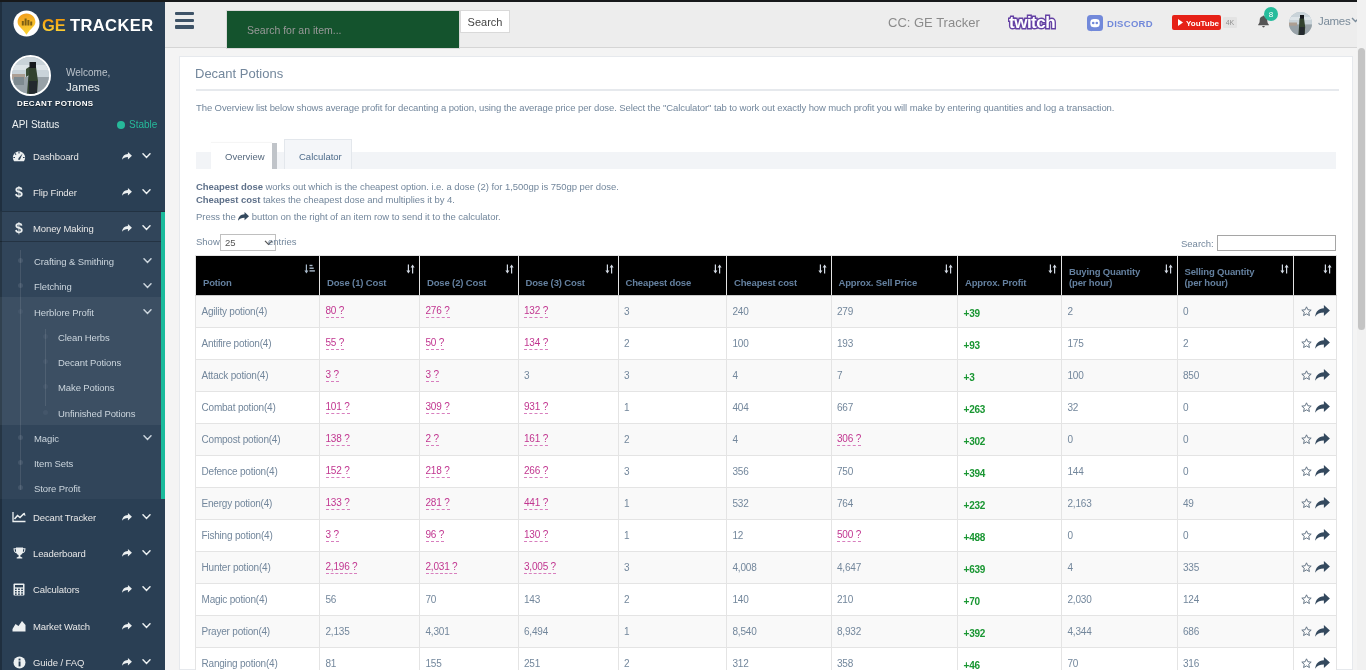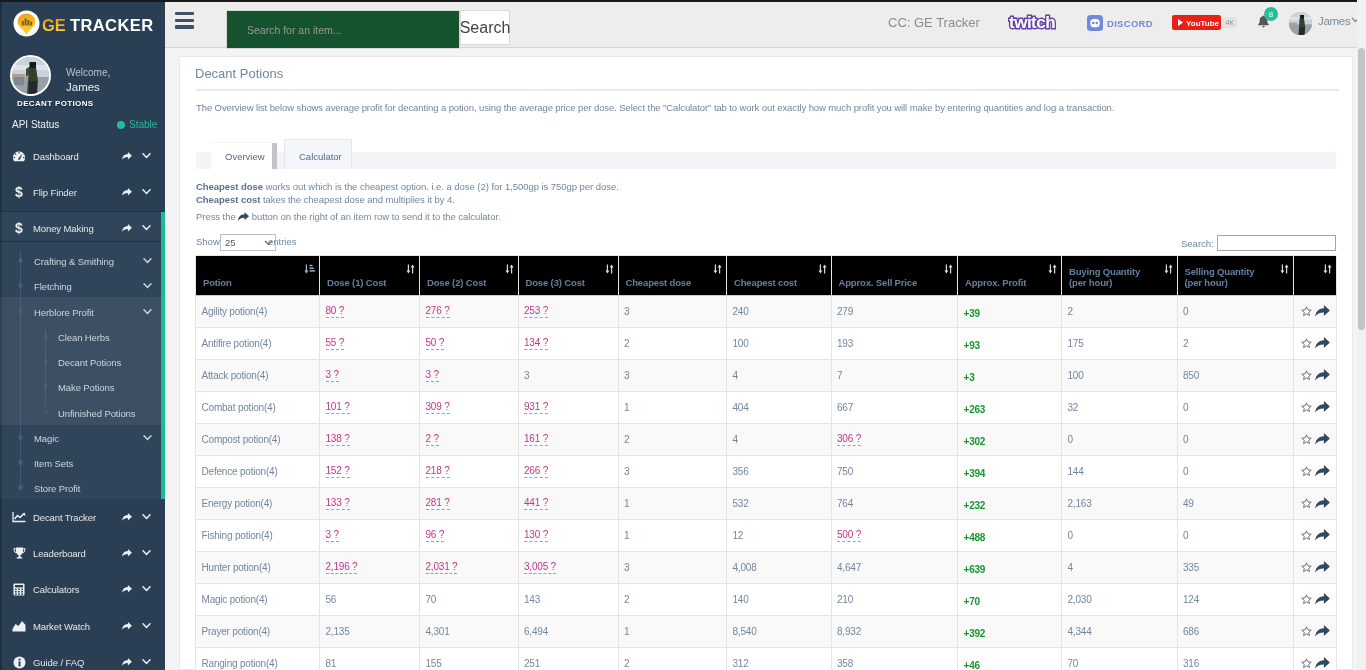--- a/index.html
+++ b/index.html
@@ -43,21 +43,21 @@
 #herb-block { left:0; top:297px; width:165px; height:128px; background:rgba(255,255,255,0.055); }
 #teal-bar { left:161px; top:212px; width:4px; height:287px; background:#1ABB9C; }
 .vline1 { position:absolute; left:20px; width:1px; background:rgba(255,255,255,0.10); }
 .vline2 { position:absolute; left:45px; width:1px; background:rgba(255,255,255,0.10); }
 
 
 #nav { left:165px; top:0; width:1192px; height:48px; background:#EDEDED; border-bottom:1px solid #D5D5D5; z-index:5; }
 #hamb { left:10px; top:12px; width:19px; height:17px; }
 #hamb div { height:3.4px; background:#3E5367; border-radius:1px; margin-bottom:3.2px; }
 #searchbox { left:61px; top:10px; width:234px; height:39px; background:#14532d; border:1px solid #D9D9D9; font-size:10.5px; color:#999; padding-left:20px; display:flex; align-items:center; }
-#searchbtn { left:295px; top:10px; width:50px; height:35px; background:#fff; border:1px solid #D9D9D9; font-size:16px; color:#444; display:flex; align-items:center; justify-content:center; }
+#searchbtn { left:295px; top:10px; width:50px; height:23px; background:#fff; border:1px solid #D9D9D9; font-size:11px; color:#444; display:flex; align-items:center; justify-content:center; }
 #cctext { left:723px; top:15px; font-size:13px; color:#8B8B8B; }
 #twitch { left:843px; top:13px; }
 #discord { left:922px; top:15px; }
 #yt { left:1007px; top:15px; width:49px; height:15px; background:#E62117; border-radius:2px; display:flex; align-items:center; }
 #yt4k { left:1058px; top:17px; width:14px; height:11px; background:#E3E3E3; border-radius:1px; font-size:7px; color:#909090; display:flex; align-items:center; justify-content:center; }
 #bell { left:1092px; top:15px; }
 #bellbadge { left:1099px; top:7px; width:14px; height:14px; border-radius:50%; background:#26BC9C; color:#fff; font-size:8px; display:flex; align-items:center; justify-content:center; }
 #avatar2 { left:1124px; top:12px; width:23px; height:23px; border-radius:50%; overflow:hidden; background:#aebdc4; }
 #james2 { left:1153px; top:15px; font-size:11.5px; letter-spacing:-0.3px; color:#7A8B9A; }
 #caret2 { left:1186px; top:17px; }
@@ -537,21 +537,21 @@
             <path d="M6.6 0.5 L8.6 3.5 L7.2 3.5 L7.2 9.5 L6 9.5 L6 3.5 L4.6 3.5 Z" fill="#D3DAE4"></path>
           </svg>
         </th>
       </tr>
     </thead>
     <tbody>
       <tr class="odd">
         <td>Agility potion(4)</td>
         <td><a class="pk" href="#">80 ?</a></td>
         <td><a class="pk" href="#">276 ?</a></td>
-        <td><a class="pk" href="#">253 ?</a></td>
+        <td><a class="pk" href="#">132 ?</a></td>
         <td>3</td>
         <td>240</td>
         <td>279</td>
         <td class="profit"><span>+39</span></td>
         <td>2</td>
         <td>0</td>
         <td class="iconcell"><svg width="11" height="11" viewBox="0 0 12 12">
             <path d="M6 0.9 L7.5 4.1 L11.1 4.5 L8.4 6.9 L9.2 10.4 L6 8.6 L2.8 10.4 L3.6 6.9 L0.9 4.5 L4.5 4.1 Z" fill="none" stroke="#5A6B7D" stroke-width="1"></path>
           </svg><span style="display:inline-block;width:3px"></span><svg width="15" height="12" viewBox="0 0 16 13">
             <path d="M9.5 0 L16 6 L9.5 12 L9.5 8.2 C5 8.2 2.2 9.6 0 12.6 C0.8 7 3.5 3.6 9.5 3.4 Z" fill="#34495E"></path>

